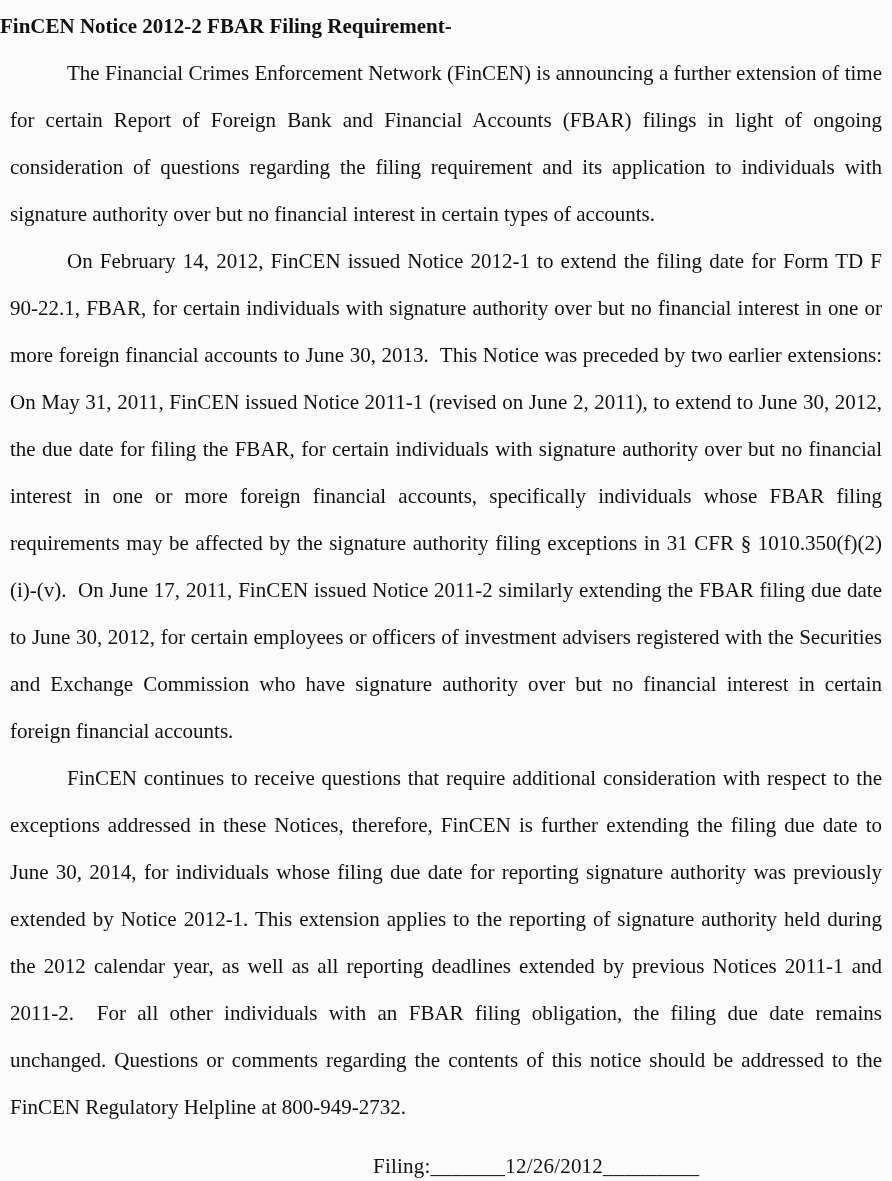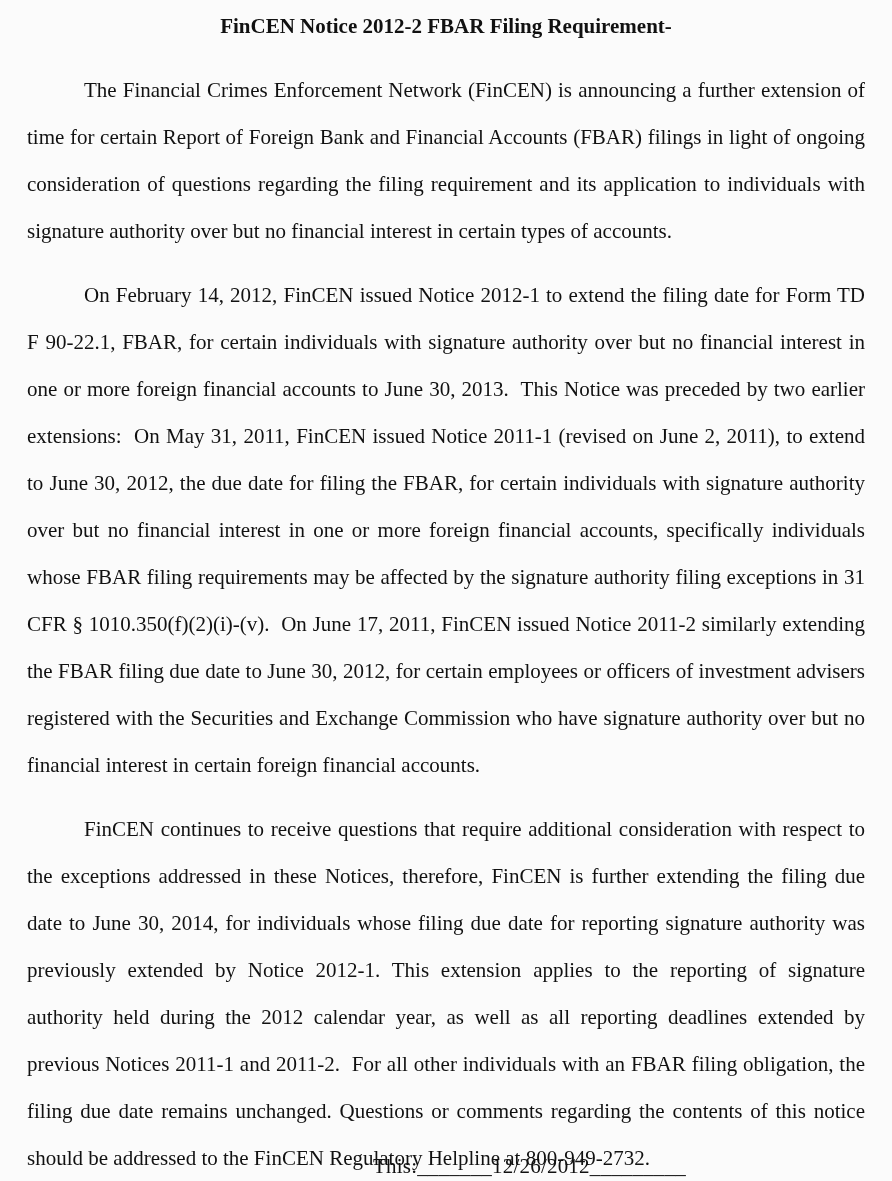--- a/index.html
+++ b/index.html
@@ -19,31 +19,31 @@
     height: 1181px;
     background: var(--page-bg);
     color: var(--text);
     font-family: "Liberation Serif", "DejaVu Serif", serif;
     font-size: 21px;
     line-height: 47px;
     box-sizing: border-box;
   }
   .doc-title {
     padding-top: 3px;
-    text-align: center;
+    text-align: left;
     font-weight: bold;
   }
   .doc-title .title-line {
     white-space: nowrap;
   }
   .doc-body {
     padding: 0 10px;
   }
   .doc-body p {
-    margin: 17px;
+    margin: 0;
     text-align: justify;
     text-indent: 57px;
     white-space: pre-wrap;
   }
   .dated-line {
     position: absolute;
     top: 1143px;
     left: 373px;
     white-space: nowrap;
     letter-spacing: 0.2px;
@@ -59,16 +59,16 @@
     <div class="title-line">FinCEN Notice 2012-2 FBAR Filing Requirement-</div>
   </div>
 
   <div class="doc-body">
     <p>The Financial Crimes Enforcement Network (FinCEN) is announcing a further extension of time for certain Report of Foreign Bank and Financial Accounts (FBAR) filings in light of ongoing consideration of questions regarding the filing requirement and its application to individuals with signature authority over but no financial interest in certain types of accounts.</p>
     <p>On February 14, 2012, FinCEN issued Notice 2012-1 to extend the filing date for Form TD F 90-22.1, FBAR, for certain individuals with signature authority over but no financial interest in one or more foreign financial accounts to June 30, 2013.  This Notice was preceded by two earlier extensions:  On May 31, 2011, FinCEN issued Notice 2011-1 (revised on June 2, 2011), to extend to June 30, 2012, the due date for filing the FBAR, for certain individuals with signature authority over but no financial interest in one or more foreign financial accounts, specifically individuals whose FBAR filing requirements may be affected by the signature authority filing exceptions in 31 CFR § 1010.350(f)(2)(i)-(v).  On June 17, 2011, FinCEN issued Notice 2011-2 similarly extending the FBAR filing due date to June 30, 2012, for certain employees or officers of investment advisers registered with the Securities and Exchange Commission who have signature authority over but no financial interest in certain foreign financial accounts.</p>
     <p>FinCEN continues to receive questions that require additional consideration with respect to the exceptions addressed in these Notices, therefore, FinCEN is further extending the filing due date to June 30, 2014, for individuals whose filing due date for reporting signature authority was previously extended by Notice 2012-1. This extension applies to the reporting of signature authority held during the 2012 calendar year, as well as all reporting deadlines extended by previous Notices 2011-1 and 2011-2.  For all other individuals with an FBAR filing obligation, the filing due date remains unchanged. Questions or comments regarding the contents of this notice should be addressed to the FinCEN Regulatory Helpline at 800-949-2732.</p>
   </div>
 
   <div class="dated-line">
-    <span>This:</span><span>_______</span><span>12/26/2012</span><span>_________</span>
+    <span>Filing:</span><span>_______</span><span>12/26/2012</span><span>_________</span>
   </div>
 
 </div>
 
 </body></html>

